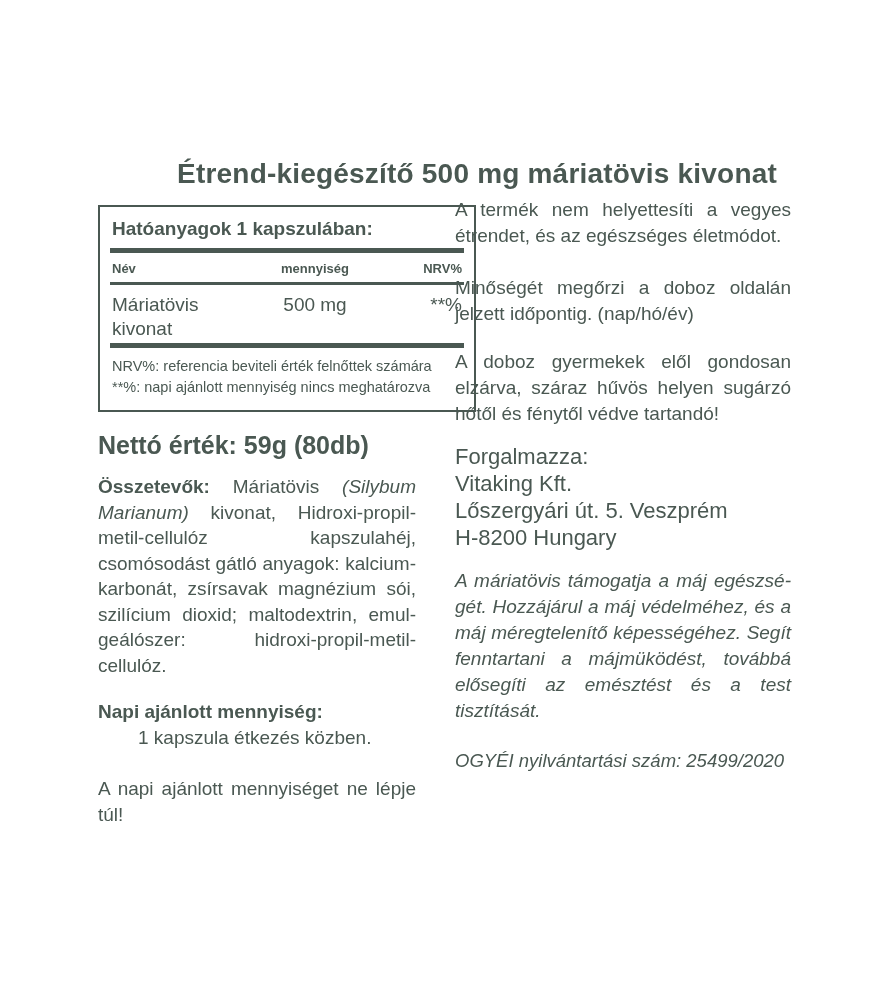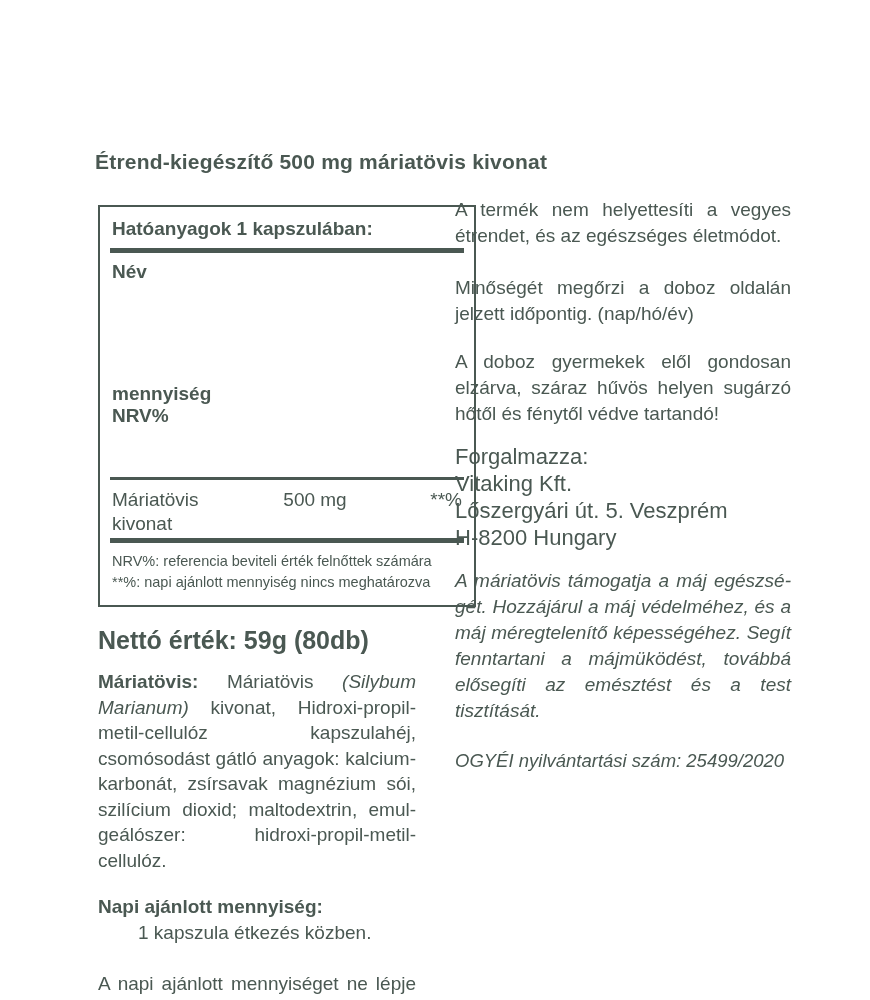--- a/index.html
+++ b/index.html
@@ -9,43 +9,43 @@
   *{box-sizing:border-box;margin:0;padding:0;}
   body{background:#fff;font-family:"Liberation Sans","DejaVu Sans",sans-serif;}
   .page{
     position:relative;
     width:870px;height:1000px;
     background:var(--bg);
     color:var(--ink);
     overflow:hidden;
   }
   .title{
-    position:absolute;left:95px;top:150px;width:682px;
-    font-size:21px;font-weight:bold;text-align:left;
+    position:absolute;left:95px;top:158px;width:682px;
+    font-size:28px;font-weight:bold;text-align:right;
     letter-spacing:0.2px;
   }
   
   .col-left{position:absolute;left:98px;top:205px;width:318px;}
   .col-right{position:absolute;left:455px;top:197px;width:336px;}
 
   
   .facts{
     border:2px solid var(--ink);
     padding:9px 10px 10px 10px;
     width:378px;
   }
   .facts-header{font-size:19px;font-weight:bold;padding:2px 2px 8px 2px;}
   .rule-double{height:3px;border-top:2px solid var(--ink);border-bottom:3px solid var(--ink);}
   .rule-single{border-top:3px solid var(--ink);}
   .rule-thick{border-top:5px solid var(--ink);}
   .facts-row{display:flex;align-items:flex-start;padding:8px 2px 6px 2px;}
   .facts-row .c-name{flex:0 0 122px;text-align:left;}
   .facts-row .c-amount{flex:1 1 auto;text-align:center;}
   .facts-row .c-nrv{flex:0 0 66px;text-align:right;}
-  .facts-head-row{font-weight:bold;font-size:19px;flex-direction:column;}
+  .facts-head-row{font-weight:bold;font-size:13px;}
   .facts-data-row{font-size:19px;line-height:24px;padding-bottom:2px;gap:31px;}
   .facts-subrow{font-size:16px;padding:1px 2px 9px 2px;}
   .facts-notes{padding:8px 2px 2px 2px;font-size:14.5px;line-height:21px;}
 
   
   .net-weight{margin-top:19px;font-size:25px;font-weight:bold;}
   .para{
     font-size:19px;line-height:25.5px;text-align:justify;
     hyphens:manual;-webkit-hyphens:manual;
   }
@@ -93,21 +93,21 @@
       <div class="rule-thick"></div>
 
       <div class="facts-notes">
         <div>NRV%: referencia beviteli érték felnőttek számára</div>
         <div>**%: napi ajánlott mennyiség nincs meghatározva</div>
       </div>
     </div>
 
     <div class="net-weight">Nettó érték: 59g (80db)</div>
 
-    <p class="para ingredients"><span class="lbl">Máriatövis:</span><span> Máriatövis </span><span class="lat">(Silybum Maria­num)</span><span> kivonat, Hidroxi-propil-metil-cellulóz kapszulahéj, csomósodást gátló anyagok: kalcium-karbonát, zsírsavak magnézium sói, szilícium dioxid; maltodextrin, emul­geálószer: hidroxi-propil-metil-cellulóz.</span></p>
+    <p class="para ingredients"><span class="lbl">Összetevők:</span><span> Máriatövis </span><span class="lat">(Silybum Maria­num)</span><span> kivonat, Hidroxi-propil-metil-cellulóz kapszulahéj, csomósodást gátló anyagok: kalcium-karbonát, zsírsavak magnézium sói, szilícium dioxid; maltodextrin, emul­geálószer: hidroxi-propil-metil-cellulóz.</span></p>
 
     <div class="daily-heading">Napi ajánlott mennyiség:</div>
     <div class="daily-text">1 kapszula étkezés közben.</div>
 
     <p class="para warning">A napi ajánlott mennyiséget ne lép­je túl!</p>
   </div>
 
   <div class="col-right">
 
     <p class="para rp">A termék nem helyettesíti a vegyes étrendet, és az egészséges életmó­dot.</p>

